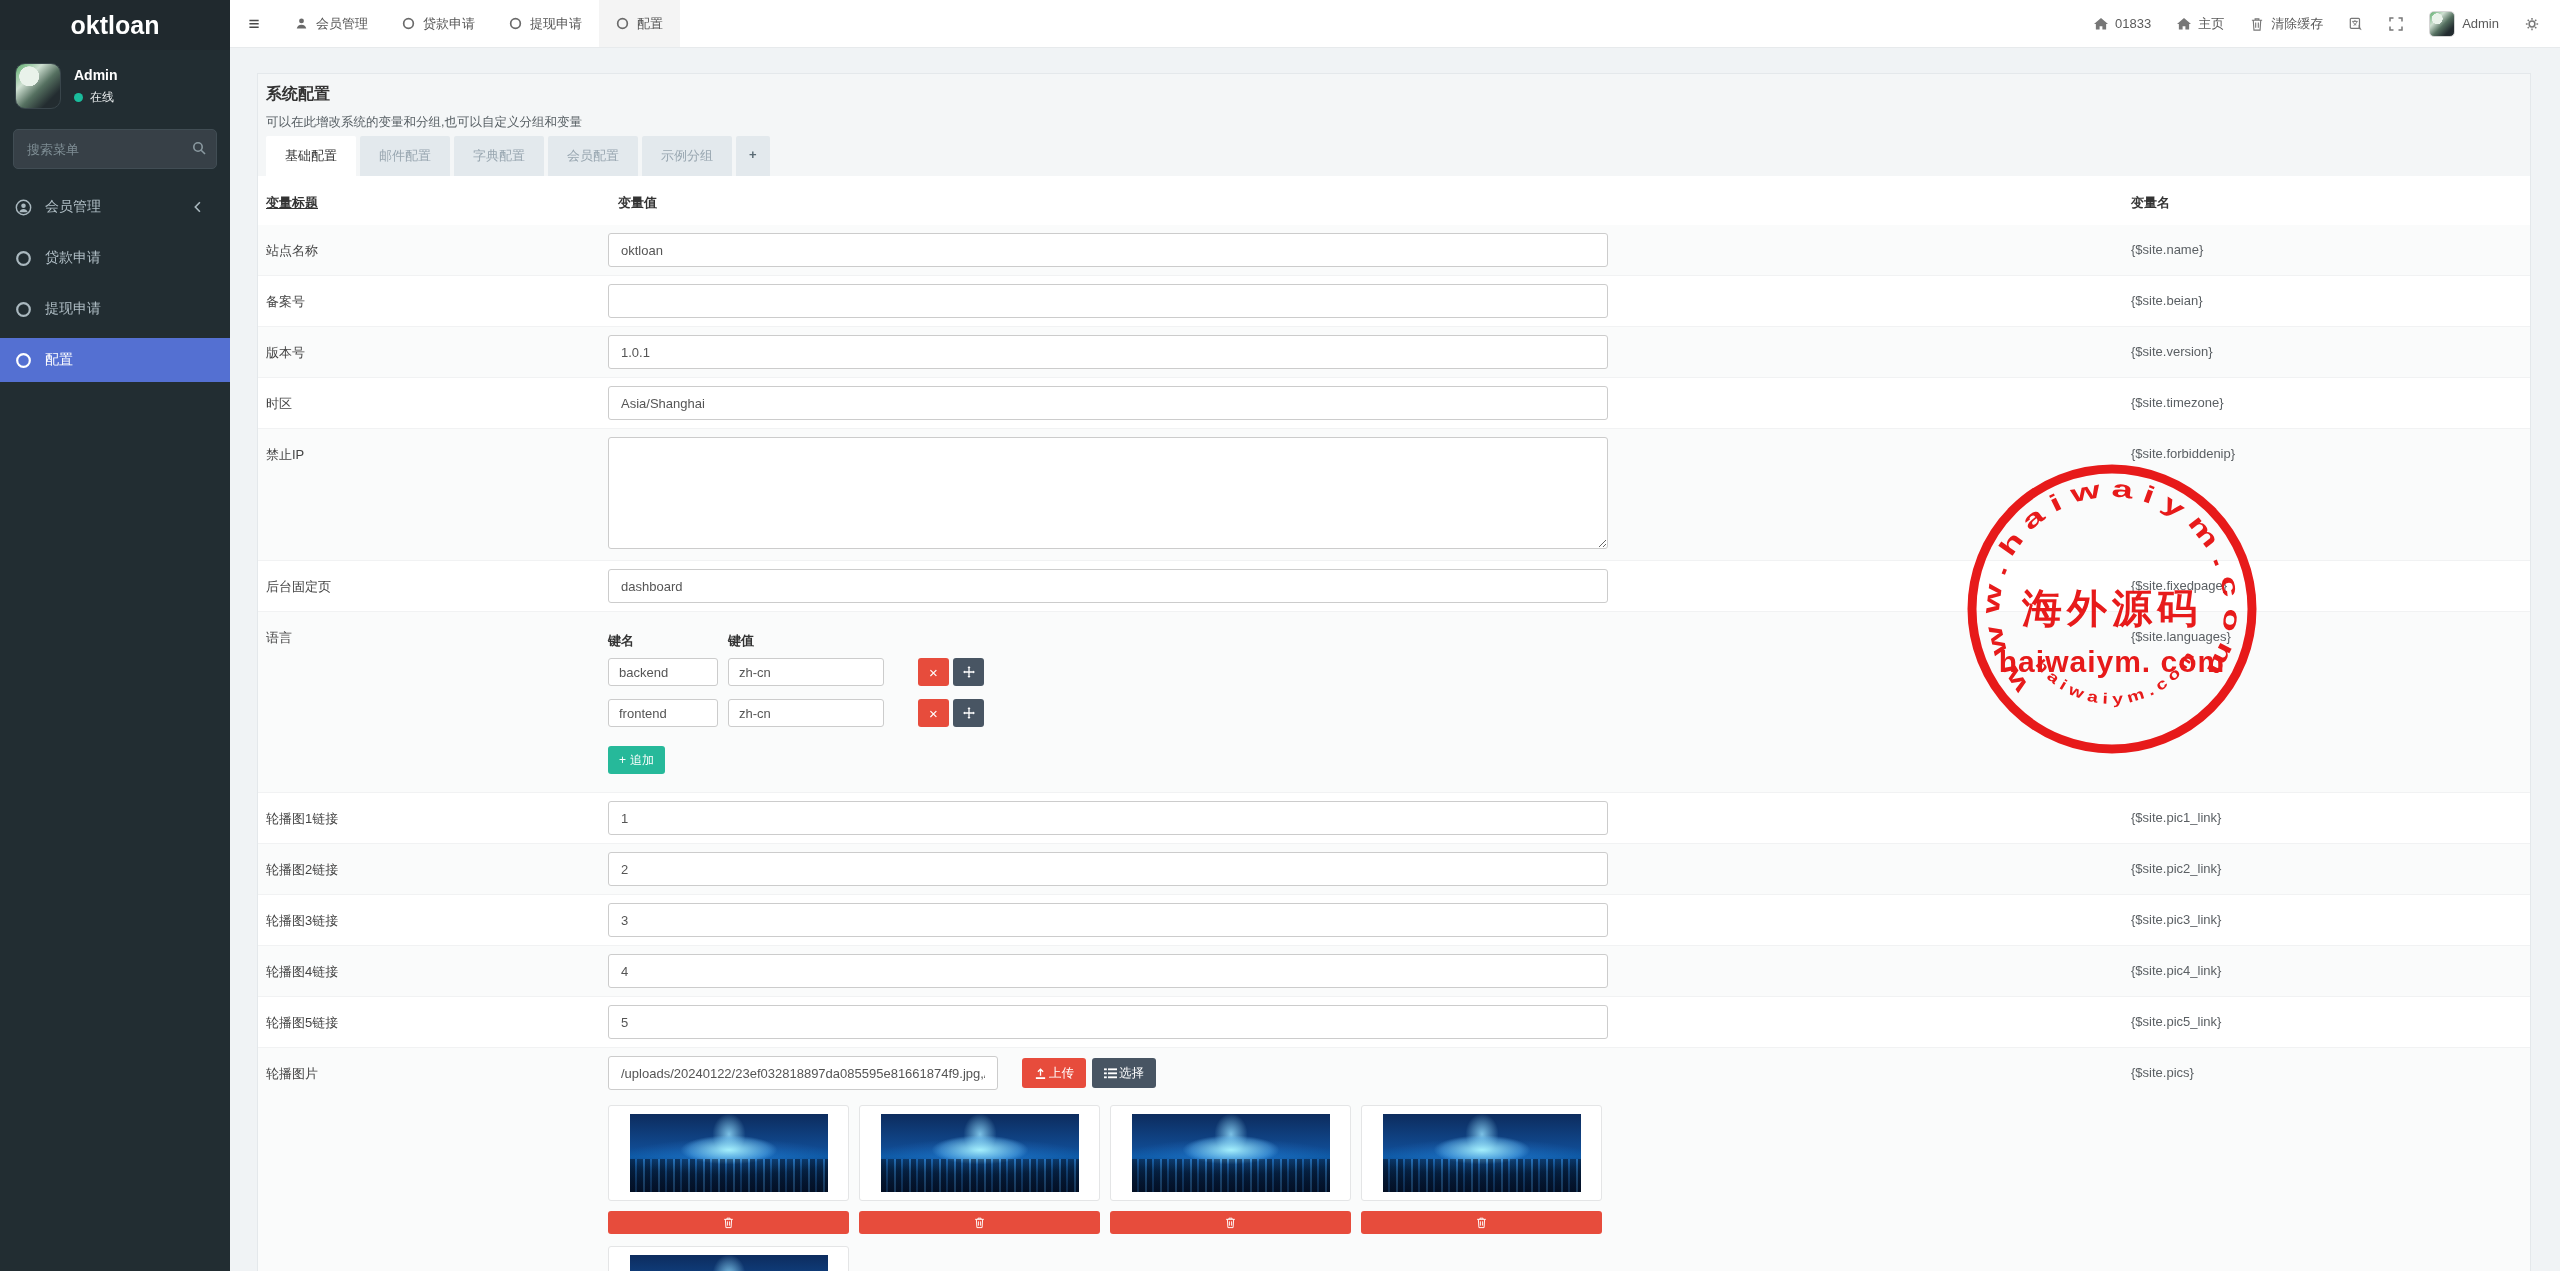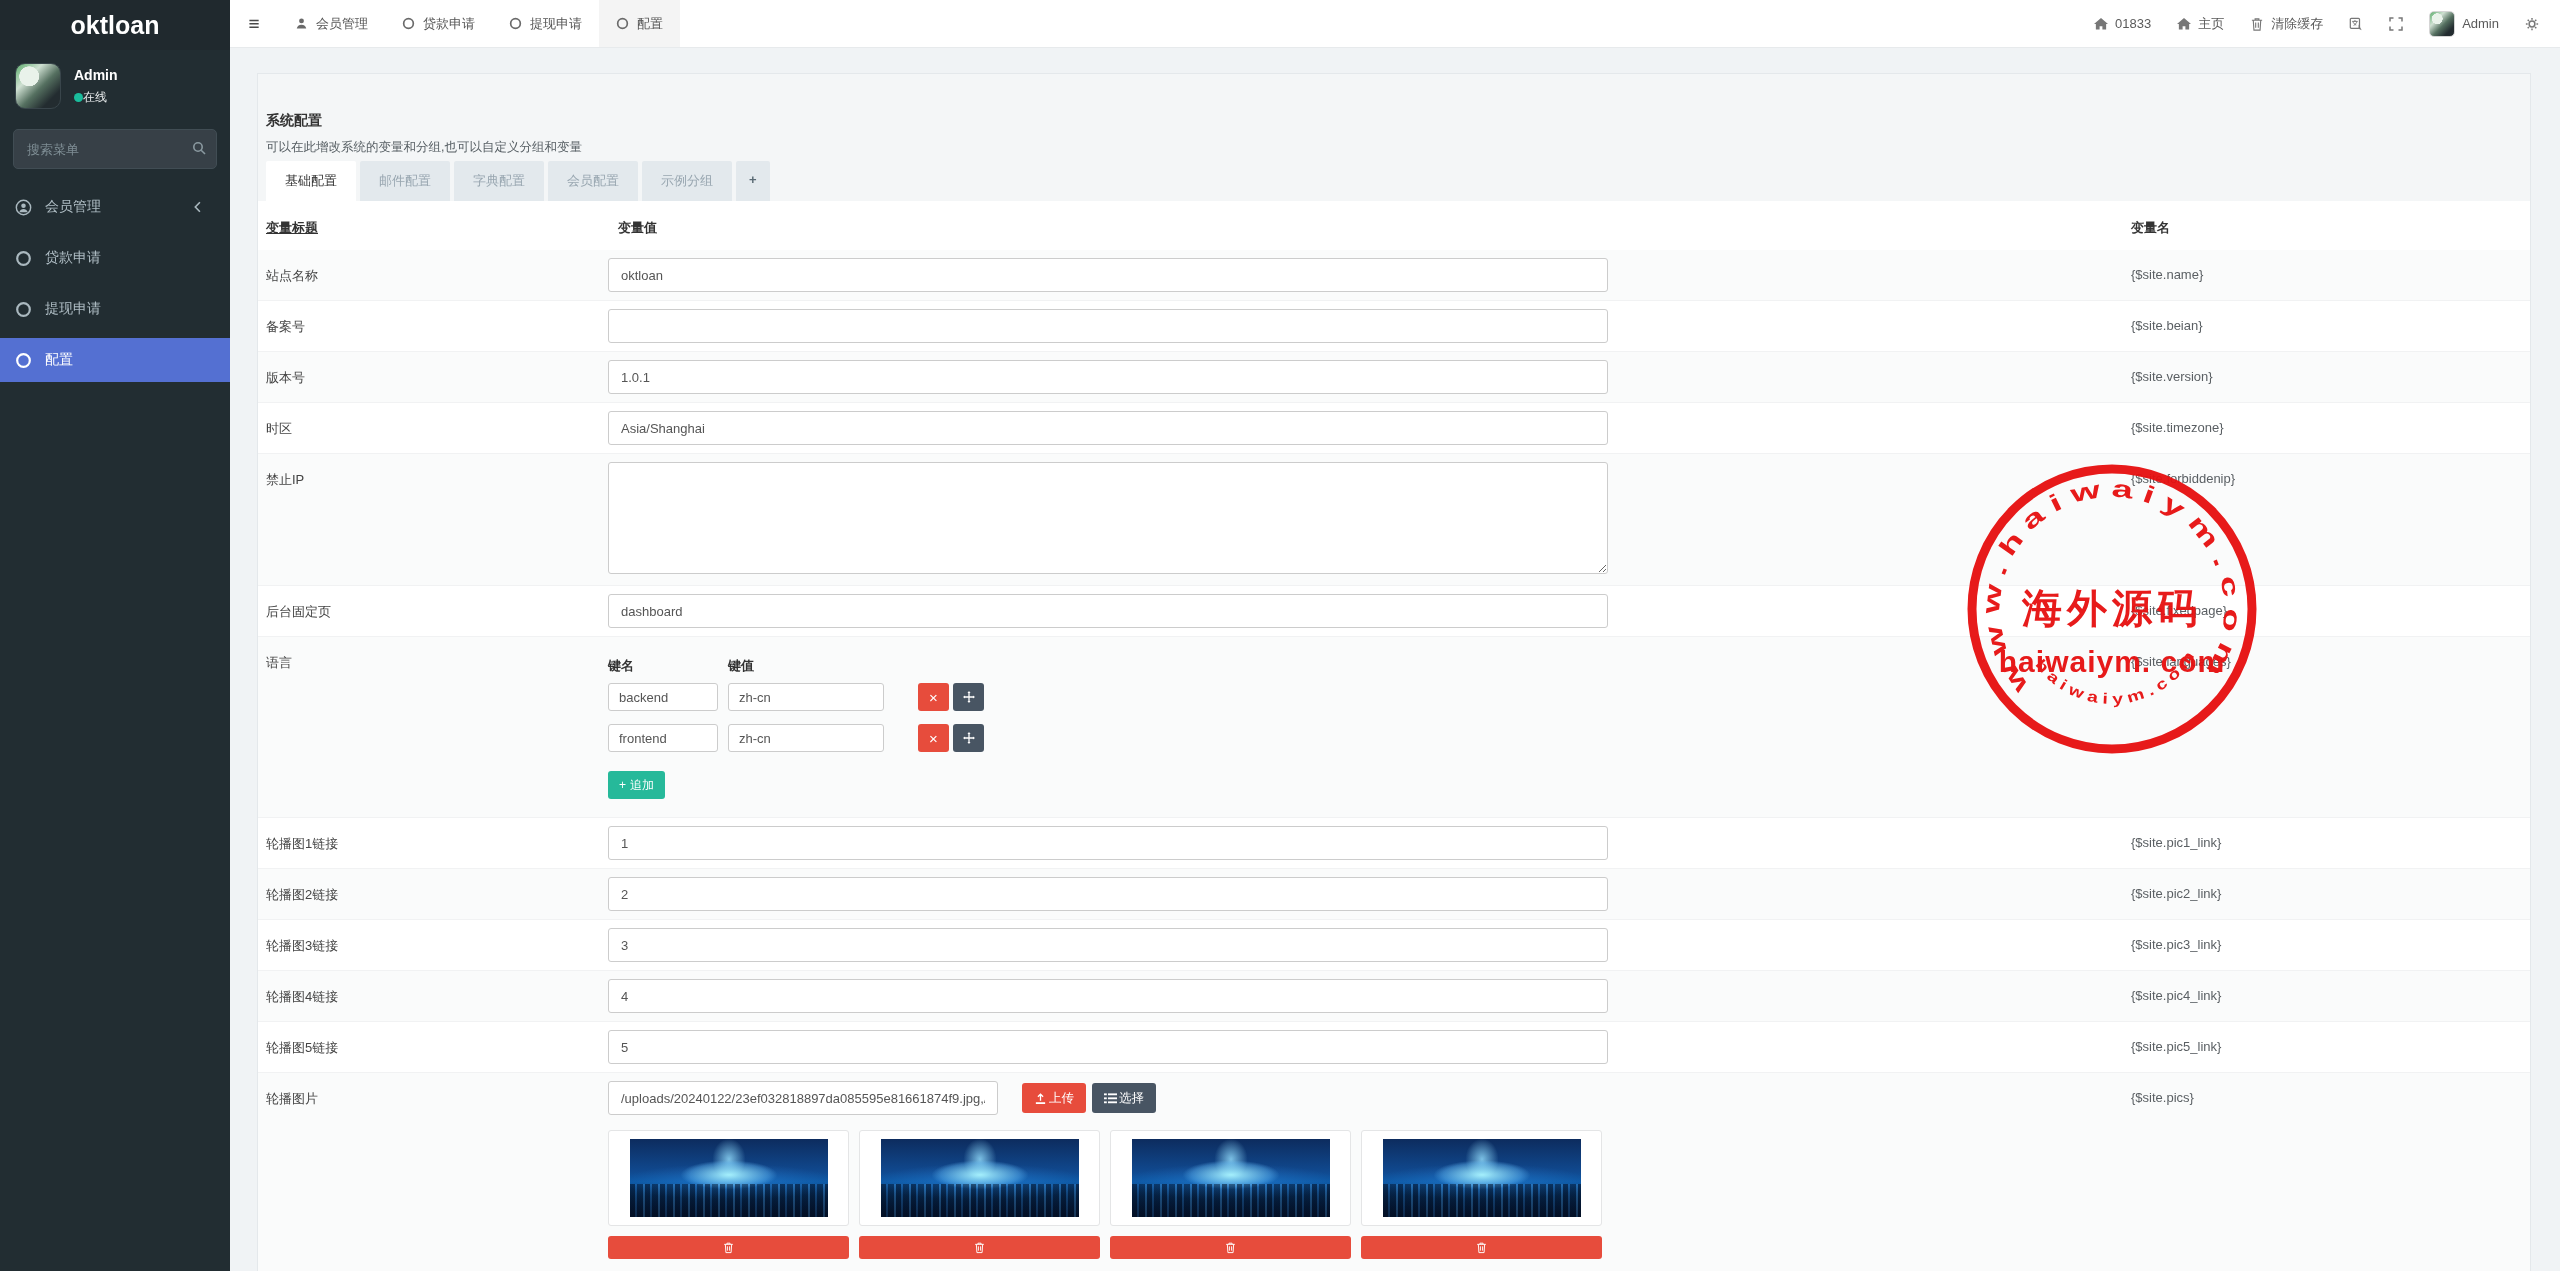--- a/index.html
+++ b/index.html
@@ -14,21 +14,21 @@
   
   .sidebar { position:absolute; left:0; top:0; width:230px; height:1271px; background:#222d32; z-index:6; }
   .brand { height:50px; line-height:50px; text-align:center; color:#fff; font-size:25px; font-weight:600; background:#20292e; }
   .user-panel { display:flex; padding:13px 15px 10px; align-items:center; }
   .avatar-lg { width:46px; height:46px; border-radius:10px; flex:0 0 46px;
     background: radial-gradient(circle at 30% 28%, #e9f2ea 0 22%, rgba(0,0,0,0) 23%),
       linear-gradient(135deg,#5fae6e 0%, #cfe0d2 30%, #557060 55%, #232c30 80%);
     border:1px solid #39454b; }
   .user-info { margin-left:13px; }
   .user-name { color:#fff; font-weight:bold; font-size:14px; margin-bottom:6px; }
-  .user-status { color:#eceff0; font-size:12px; display:flex; align-items:center; }
+  .user-status { color:#eceff0; font-size:12px; display:flex; align-items:center; gap:7px; }
   .dot { width:9px; height:9px; border-radius:50%; background:#1abc9c; display:inline-block; }
   .sidebar-search { margin:10px 13px 6px; position:relative; }
   .sidebar-search input { width:100%; height:40px; background:#374047; border:1px solid #414d54;
     border-radius:5px; color:#ccc; padding:0 36px 0 13px; font-size:13px; outline:none; }
   .sidebar-search input::placeholder { color:#7f8e95; }
   .search-ic { position:absolute; right:11px; top:12px; color:#8a99a0; }
   .menu { list-style:none; margin-top:16px; }
   .menu-item { height:44px; margin-bottom:7px; display:flex; align-items:center; padding:0 15px;
     color:#b0bec5; font-size:14px; cursor:pointer; }
   .menu-item .icon { margin-right:13px; color:#aab8bf; }
@@ -54,21 +54,21 @@
   .nr-item .icon { color:#777; }
   .avatar-sm { width:26px; height:26px; border-radius:5px;
     background: radial-gradient(circle at 30% 28%, #e9f2ea 0 22%, rgba(0,0,0,0) 23%),
       linear-gradient(135deg,#5fae6e 0%, #cfe0d2 30%, #557060 55%, #232c30 80%);
     border:1px solid #d5d5d5; }
 
   
   .content { position:absolute; left:230px; top:48px; width:2330px; height:1223px; padding:25px 29px 0 27px; }
   .panel { background:#fff; border:1px solid #e4e8eb; height:1250px; }
   .panel-heading { background:#f4f6f7; padding:10px 8px 0; }
-  .panel-title { font-size:14px; font-weight:bold; color:#333; margin-bottom:9px;margin-top:28px; }
+  .panel-title { font-size:16px; font-weight:bold; color:#333; margin-bottom:9px; }
   .panel-desc { font-size:12.5px; color:#565e63; margin-bottom:5px; }
   .ptabs { display:flex; gap:4px; list-style:none; }
   .ptab { padding:11px 19px; font-size:13px; color:#98a6b0; background:#e3e9ed;
     border-radius:2px 2px 0 0; cursor:pointer; }
   .ptab.active { background:#fff; color:#333; }
   .ptab.plus { padding:11px 13px; color:#5a6a74; font-weight:bold; }
 
   
   table.config { width:100%; border-collapse:collapse; font-size:13px; color:#444; table-layout:fixed; }
   table.config th { text-align:left; font-weight:bold; color:#333; padding:18px 10px 13px; }

